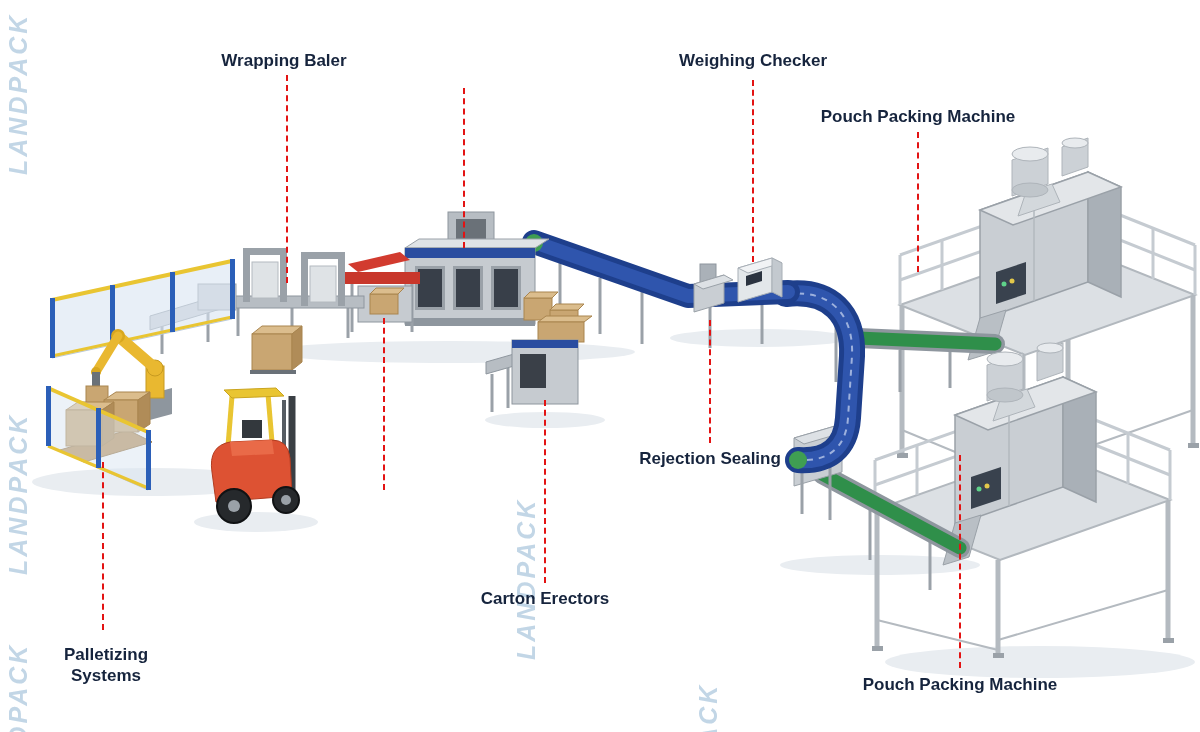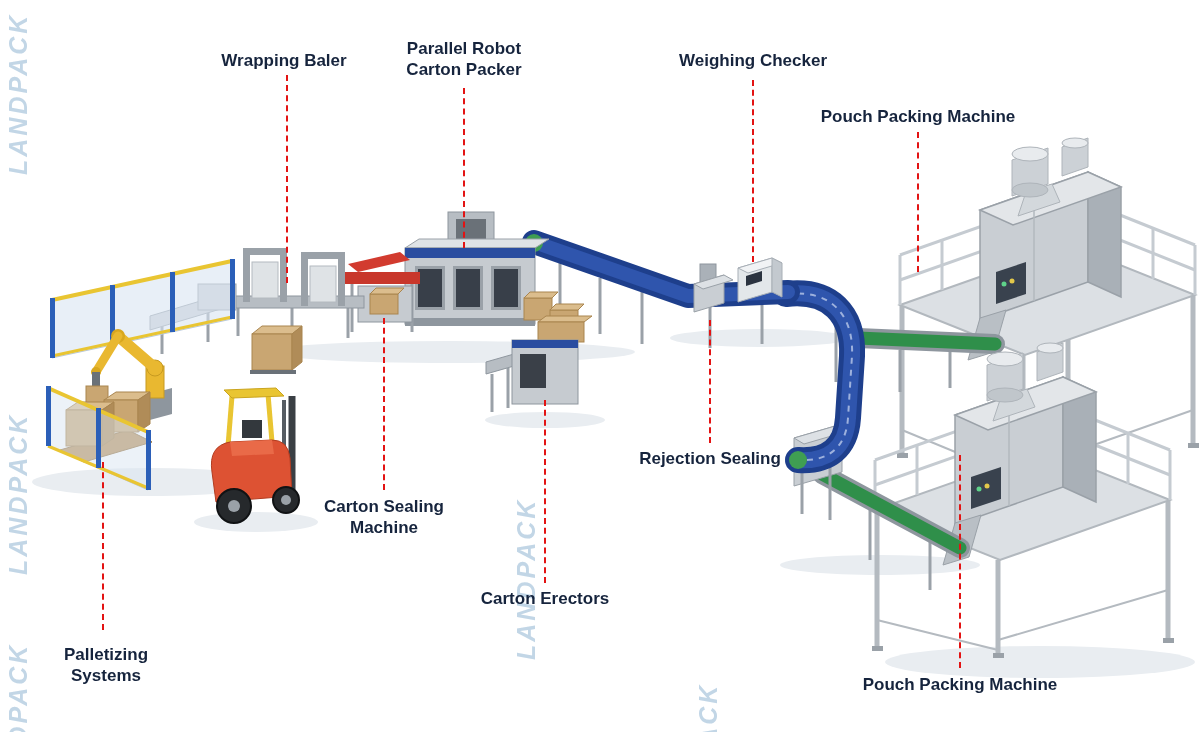--- a/index.html
+++ b/index.html
@@ -298,25 +298,21 @@
   <div class="leader" style="left:463px; top:88px;  height:160px"></div>
   <div class="leader" style="left:752px; top:80px;  height:182px"></div>
   <div class="leader" style="left:917px; top:132px; height:140px"></div>
   <div class="leader" style="left:709px; top:320px; height:123px"></div>
   <div class="leader" style="left:383px; top:318px; height:172px"></div>
   <div class="leader" style="left:544px; top:400px; height:183px"></div>
   <div class="leader" style="left:102px; top:462px; height:168px"></div>
   <div class="leader" style="left:959px; top:455px; height:213px"></div>
 
   <div class="label" style="left:284px; top:50px">Wrapping Baler</div>
-  <div class="label" style="left:464px; top:38px">Parallel Robot
-Carton Packer</div>
   <div class="label" style="left:753px; top:50px">Weighing Checker</div>
   <div class="label" style="left:918px; top:106px">Pouch Packing Machine</div>
   <div class="label" style="left:710px; top:448px">Rejection Sealing</div>
-  <div class="label" style="left:384px; top:496px">Carton Sealing
-Machine</div>
   <div class="label" style="left:545px; top:588px">Carton Erectors</div>
   <div class="label" style="left:106px; top:644px">Palletizing
 Systems</div>
   <div class="label" style="left:960px; top:674px">Pouch Packing Machine</div>
 
 </div>
 
 </body></html>

